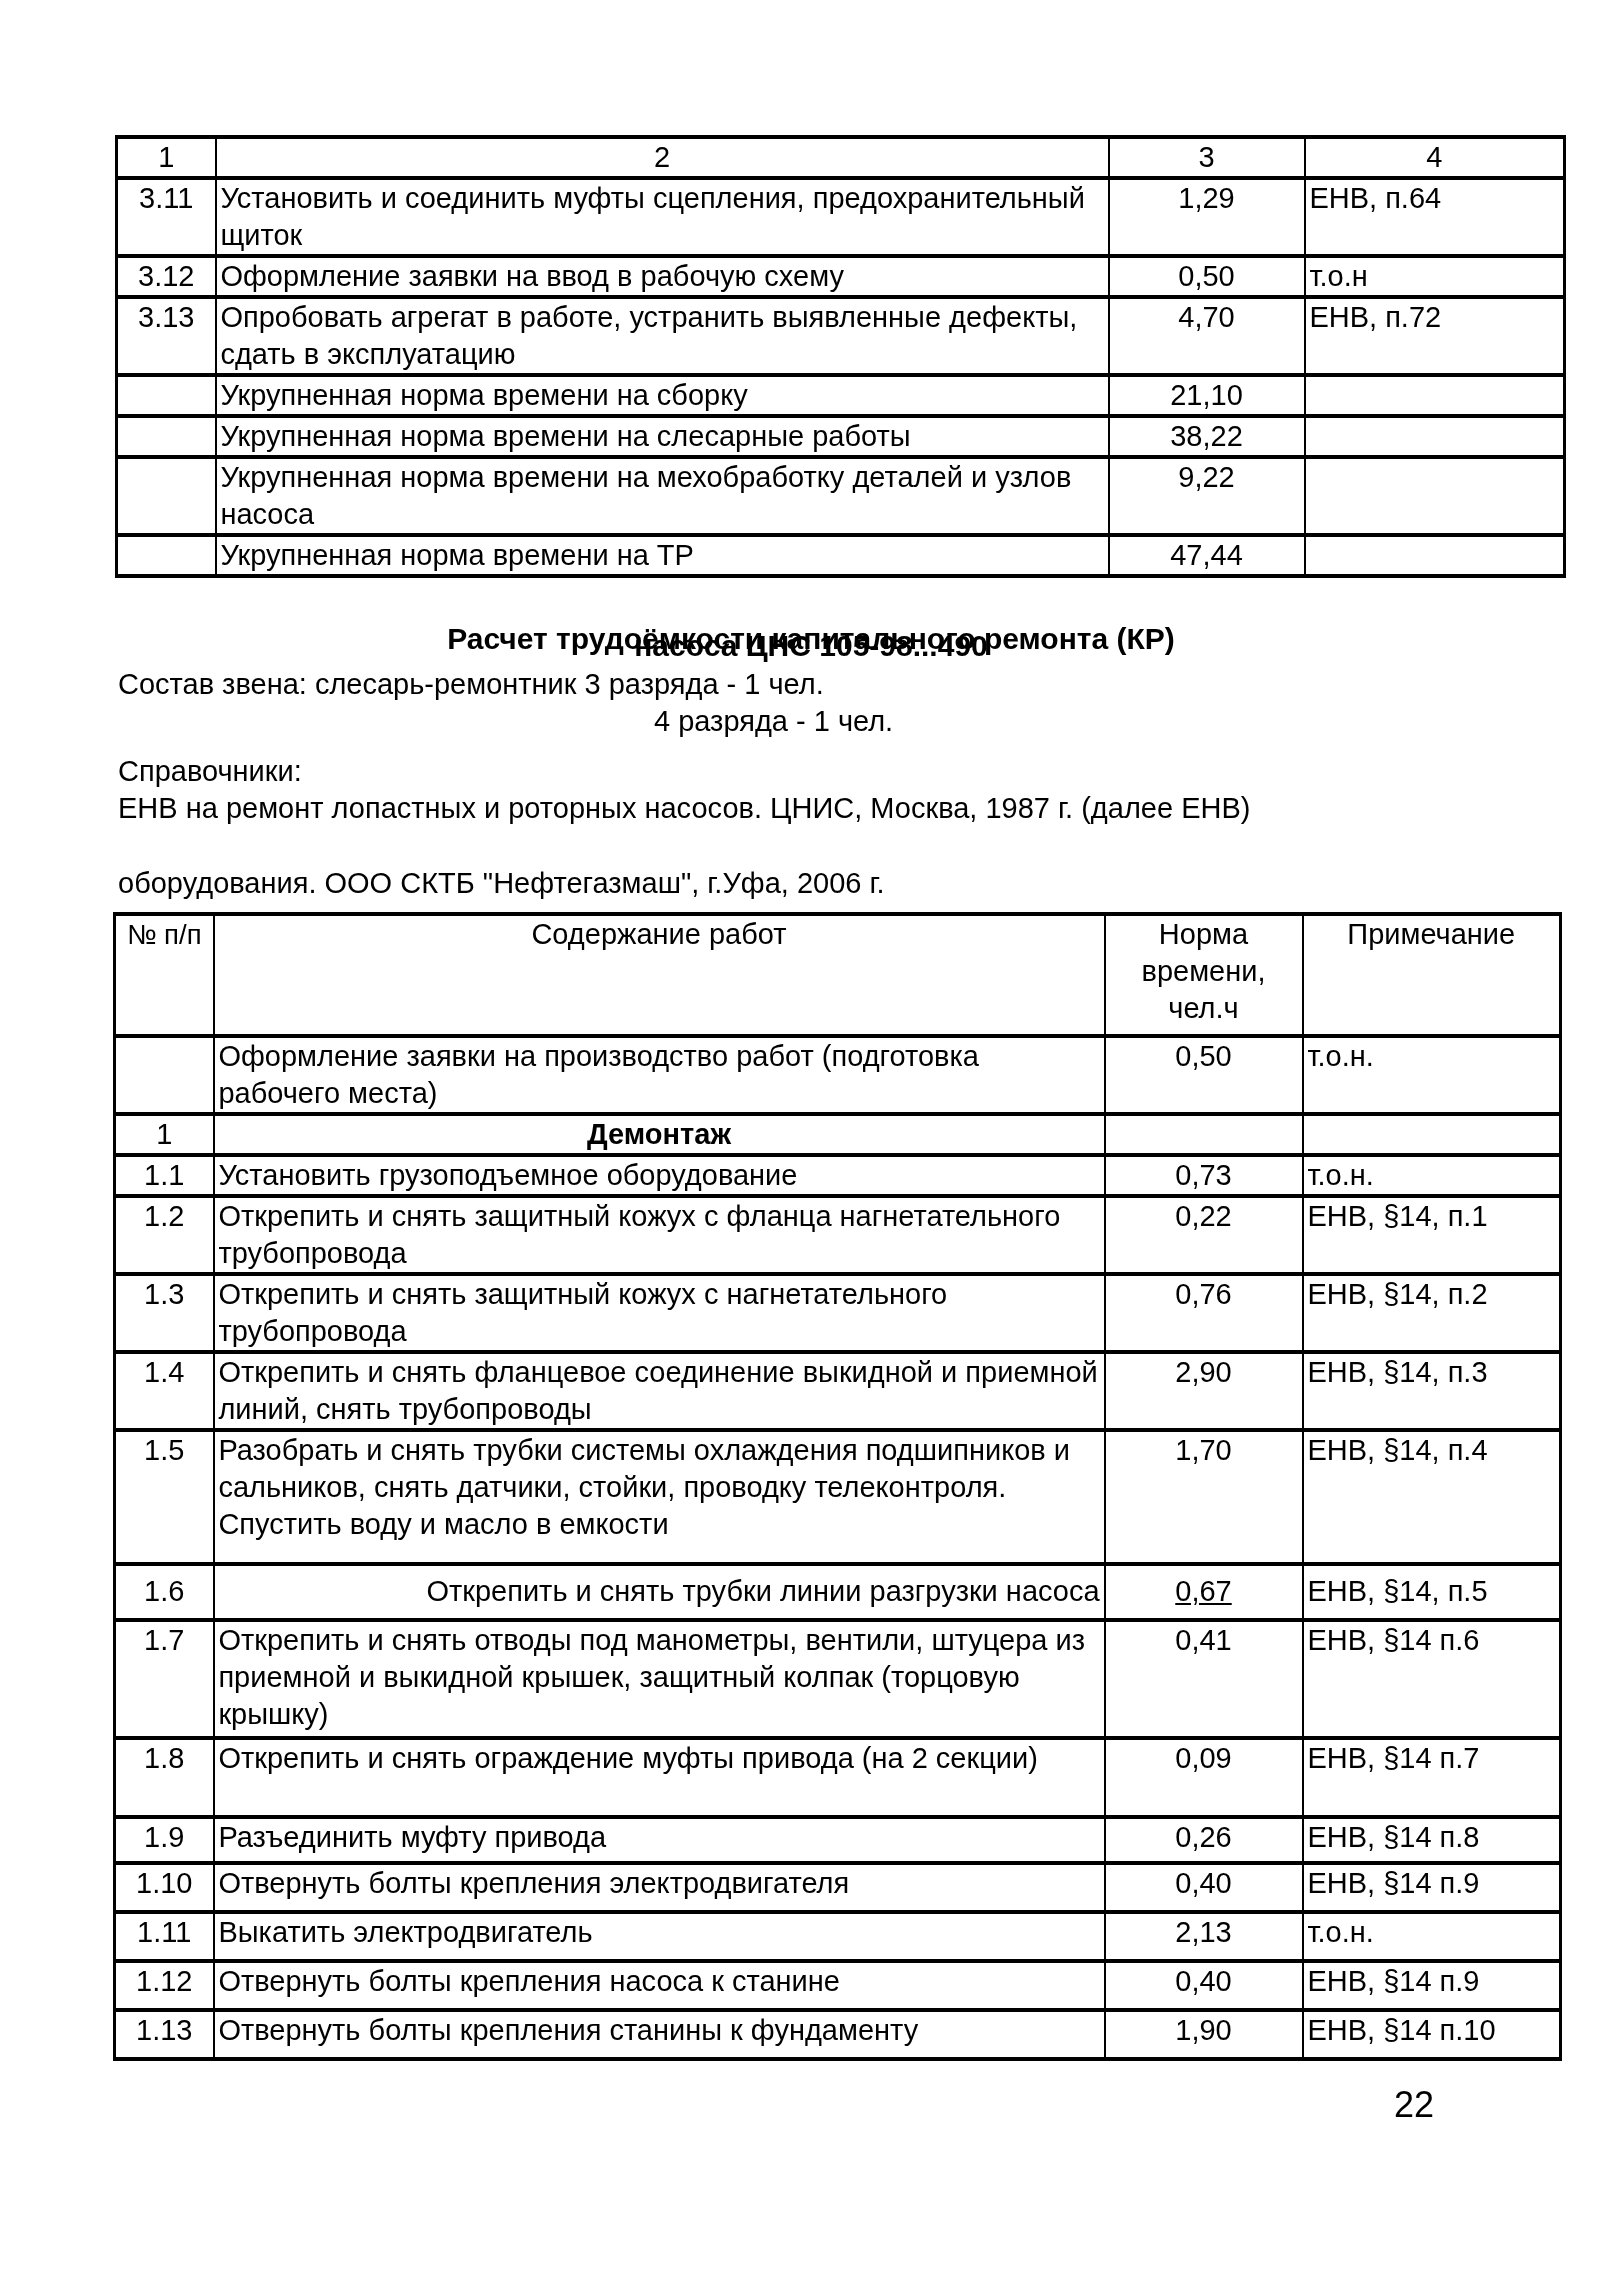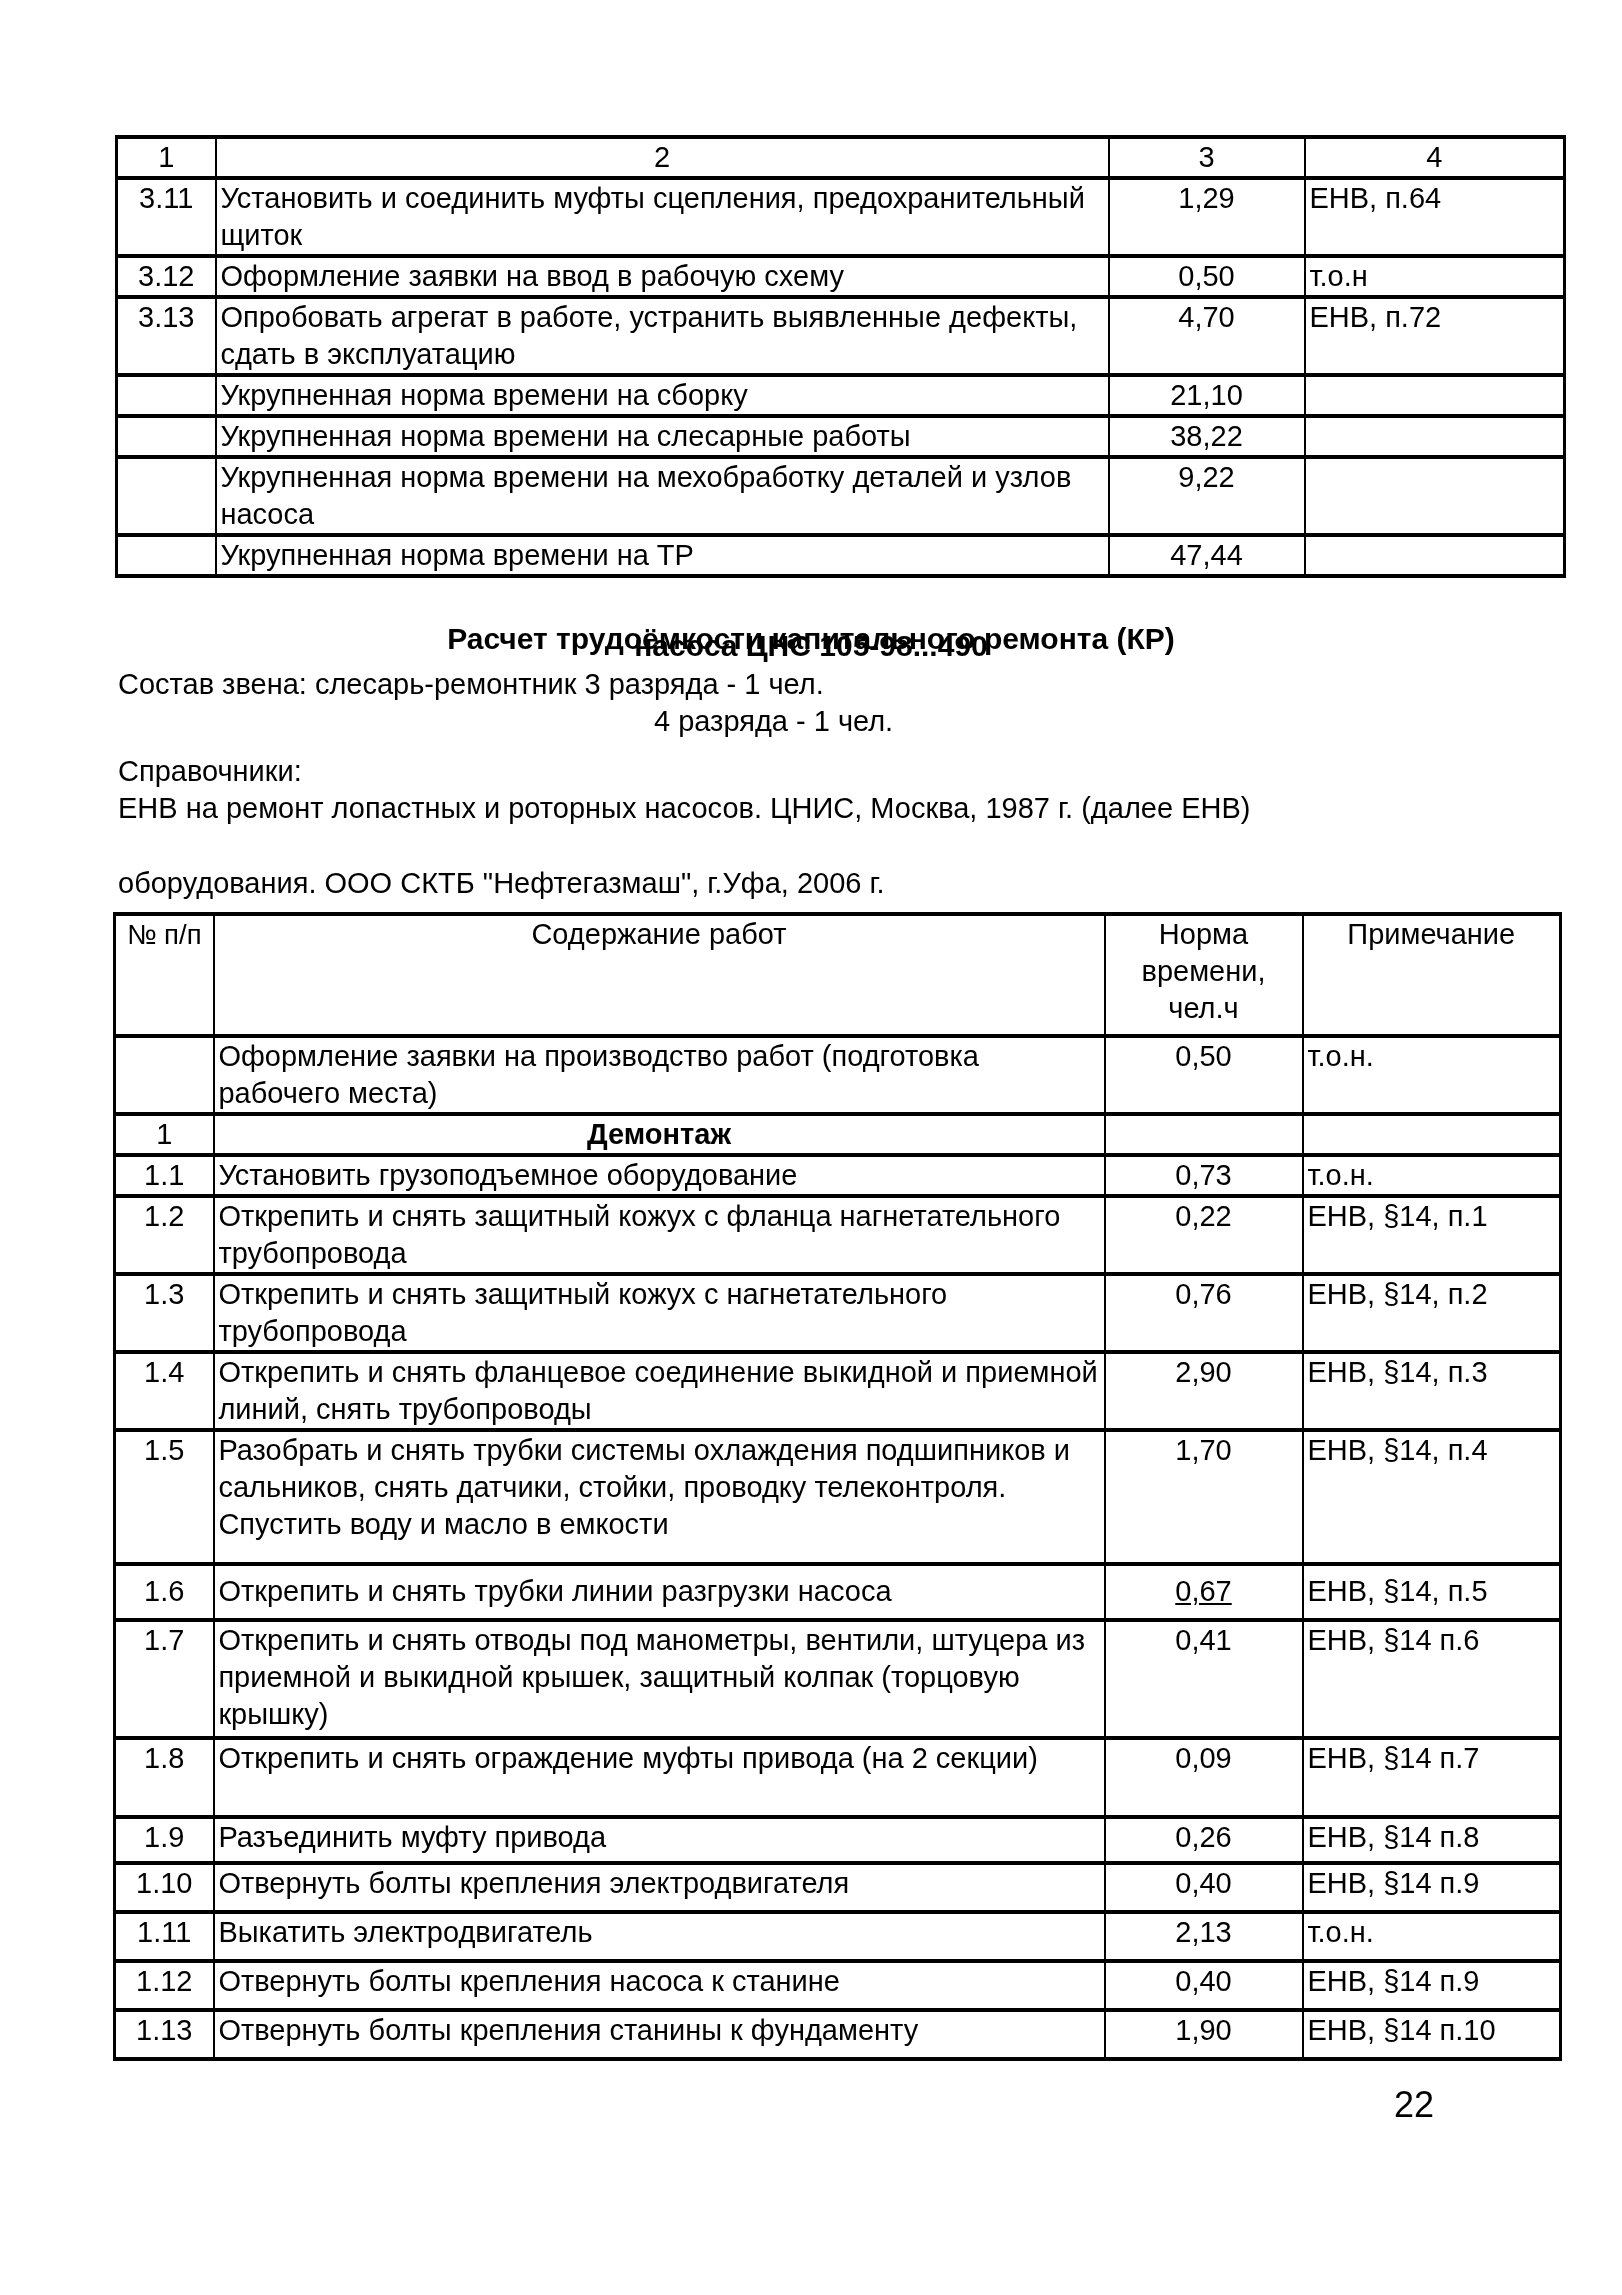--- a/index.html
+++ b/index.html
@@ -178,21 +178,21 @@
       <td class="note">ЕНВ, §14, п.3</td>
     </tr>
     <tr style="height:134px">
       <td class="num">1.5</td>
       <td class="txt">Разобрать и снять трубки системы охлаждения подшипников и сальников, снять датчики, стойки, проводку телеконтроля. Спустить воду и масло в емкости</td>
       <td class="val">1,70</td>
       <td class="note">ЕНВ, §14, п.4</td>
     </tr>
     <tr style="height:56px">
       <td class="num" style="padding-top:6.5px;">1.6</td>
-      <td class="txt" style="padding-top:6.5px;">Открепить и снять трубки линии разгрузки насоса</td>
+      <td class="txt" style="padding-top:6.5px;text-align:right;">Открепить и снять трубки линии разгрузки насоса</td>
       <td class="val" style="padding-top:6.5px;text-decoration:underline;">0,67</td>
       <td class="note" style="padding-top:6.5px;">ЕНВ, §14, п.5</td>
     </tr>
     <tr style="height:118px">
       <td class="num">1.7</td>
       <td class="txt">Открепить и снять отводы под манометры, вентили, штуцера из приемной и выкидной крышек, защитный колпак (торцовую крышку)</td>
       <td class="val">0,41</td>
       <td class="note">ЕНВ, §14 п.6</td>
     </tr>
     <tr style="height:79px">

